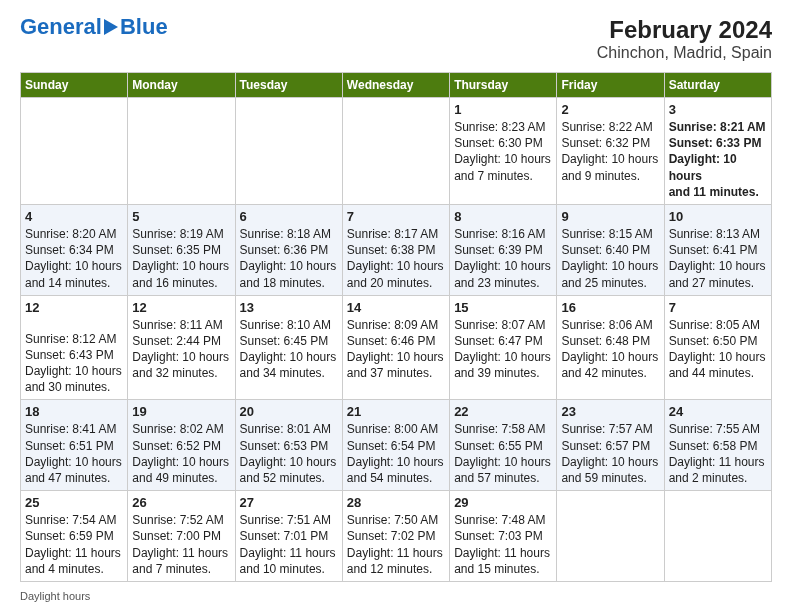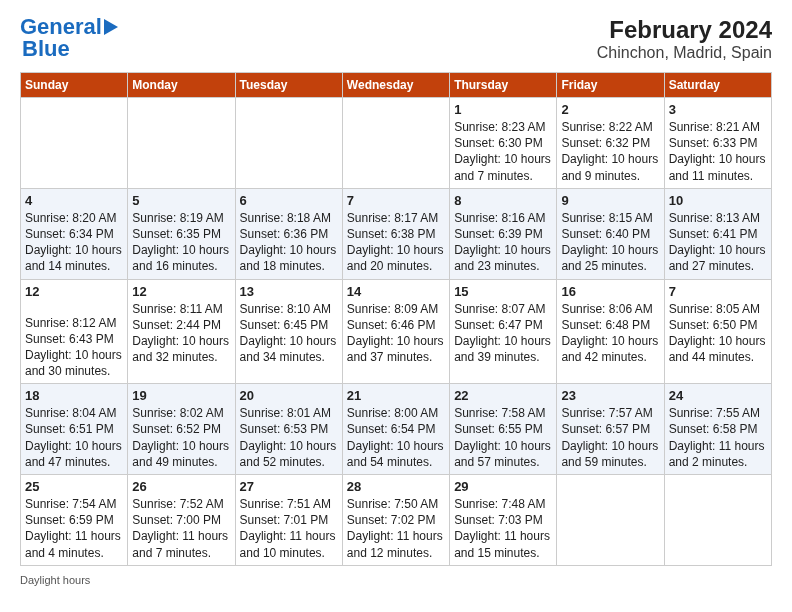--- a/index.html
+++ b/index.html
@@ -16,21 +16,20 @@
       padding: 16px 20px 10px 20px;
     }
     .header {
       display: flex;
       justify-content: space-between;
       align-items: flex-start;
       margin-bottom: 10px;
     }
     .logo {
       display: flex;
-      flex-direction: column;
       align-items: flex-start;
     }
     .logo-text {
       font-size: 22px;
       font-weight: bold;
       color: #333;
       line-height: 1;
     }
     .logo-text span.blue { color: #1a6bbf; }
     .logo-arrow {
@@ -57,21 +56,21 @@
       font-size: 16px;
       font-weight: normal;
       color: #404040;
     }
     table {
       width: 100%;
       border-collapse: collapse;
       table-layout: fixed;
     }
     thead tr th {
-      background-color: #c2410c;
+      background-color: #4d7c0f;
       color: #fff;
       font-size: 12px;
       font-weight: bold;
       padding: 5px 4px;
       text-align: left;
       border: 1px solid #ccc;
     }
     tbody tr td {
       border: 1px solid #ccc;
       vertical-align: top;
@@ -151,21 +150,21 @@
           </td>
           <td>
             <span class="day-number">2</span>
             <div class="day-info" style="white-space: pre-line;">Sunrise: 8:22 AM
 Sunset: 6:32 PM
 Daylight: 10 hours
 and 9 minutes.</div>
           </td>
           <td>
             <span class="day-number">3</span>
-            <div class="day-info" style="white-space: pre-line;">Sunrise: 8:21 AM
+            <div class="day-info" style="white-space: pre-line; font-weight: bold;">Sunrise: 8:21 AM
 Sunset: 6:33 PM
 Daylight: 10 hours
 and 11 minutes.</div>
           </td>
         </tr>
         <tr>
           <td>
             <span class="day-number">4</span>
             <div class="day-info" style="white-space: pre-line;">Sunrise: 8:20 AM
 Sunset: 6:34 PM
@@ -262,21 +261,21 @@
             <span class="day-number">7</span>
             <div class="day-info" style="white-space: pre-line;">Sunrise: 8:05 AM
 Sunset: 6:50 PM
 Daylight: 10 hours
 and 44 minutes.</div>
           </td>
         </tr>
         <tr>
           <td>
             <span class="day-number">18</span>
-            <div class="day-info" style="white-space: pre-line;">Sunrise: 8:04 AM
+            <div class="day-info" style="white-space: pre-line;">Sunrise: 8:41 AM
 Sunset: 6:51 PM
 Daylight: 10 hours
 and 47 minutes.</div>
           </td>
           <td>
             <span class="day-number">19</span>
             <div class="day-info" style="white-space: pre-line;">Sunrise: 8:02 AM
 Sunset: 6:52 PM
 Daylight: 10 hours
 and 49 minutes.</div>

